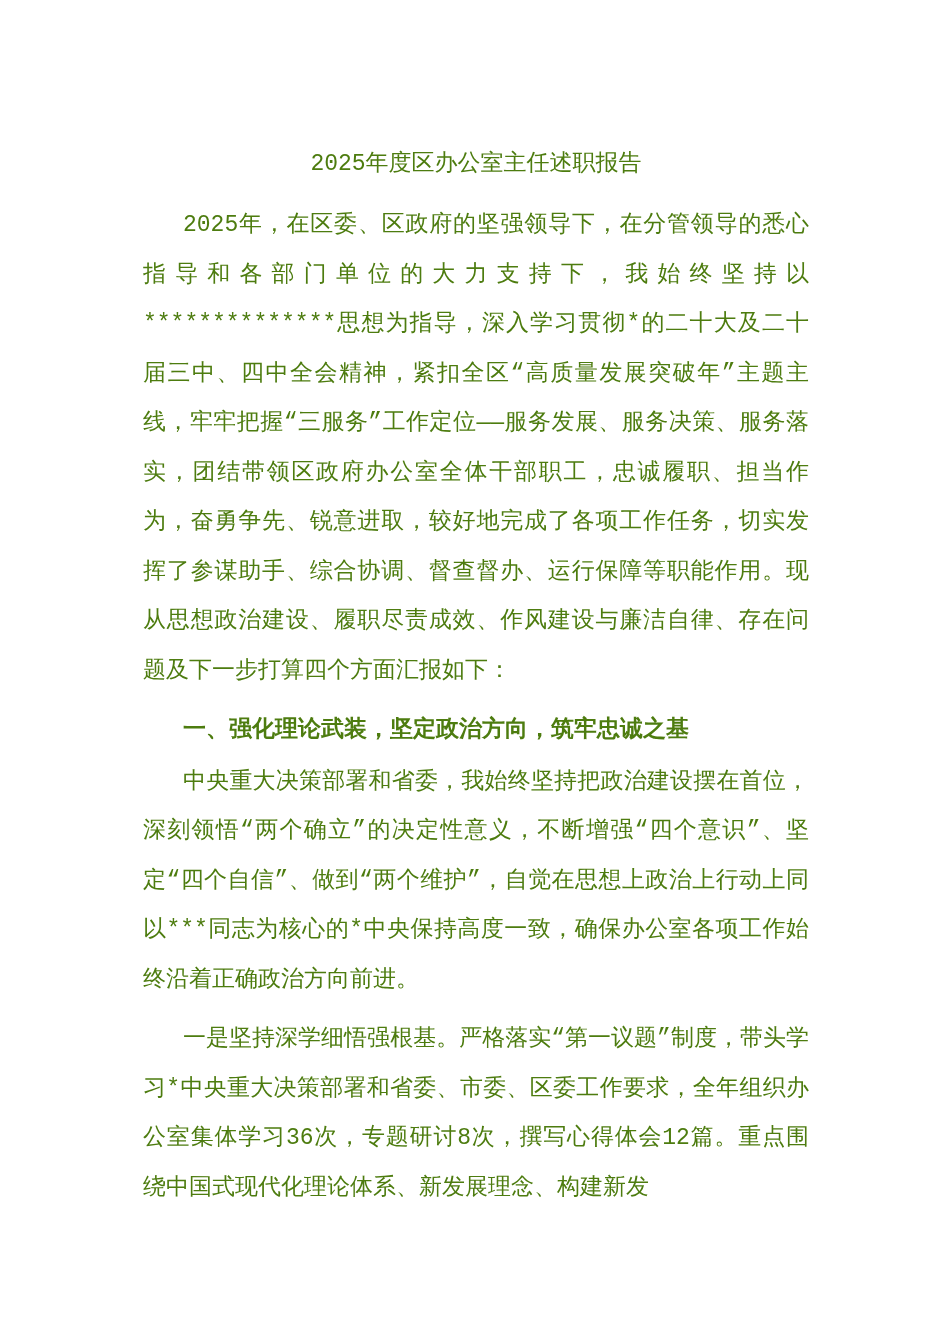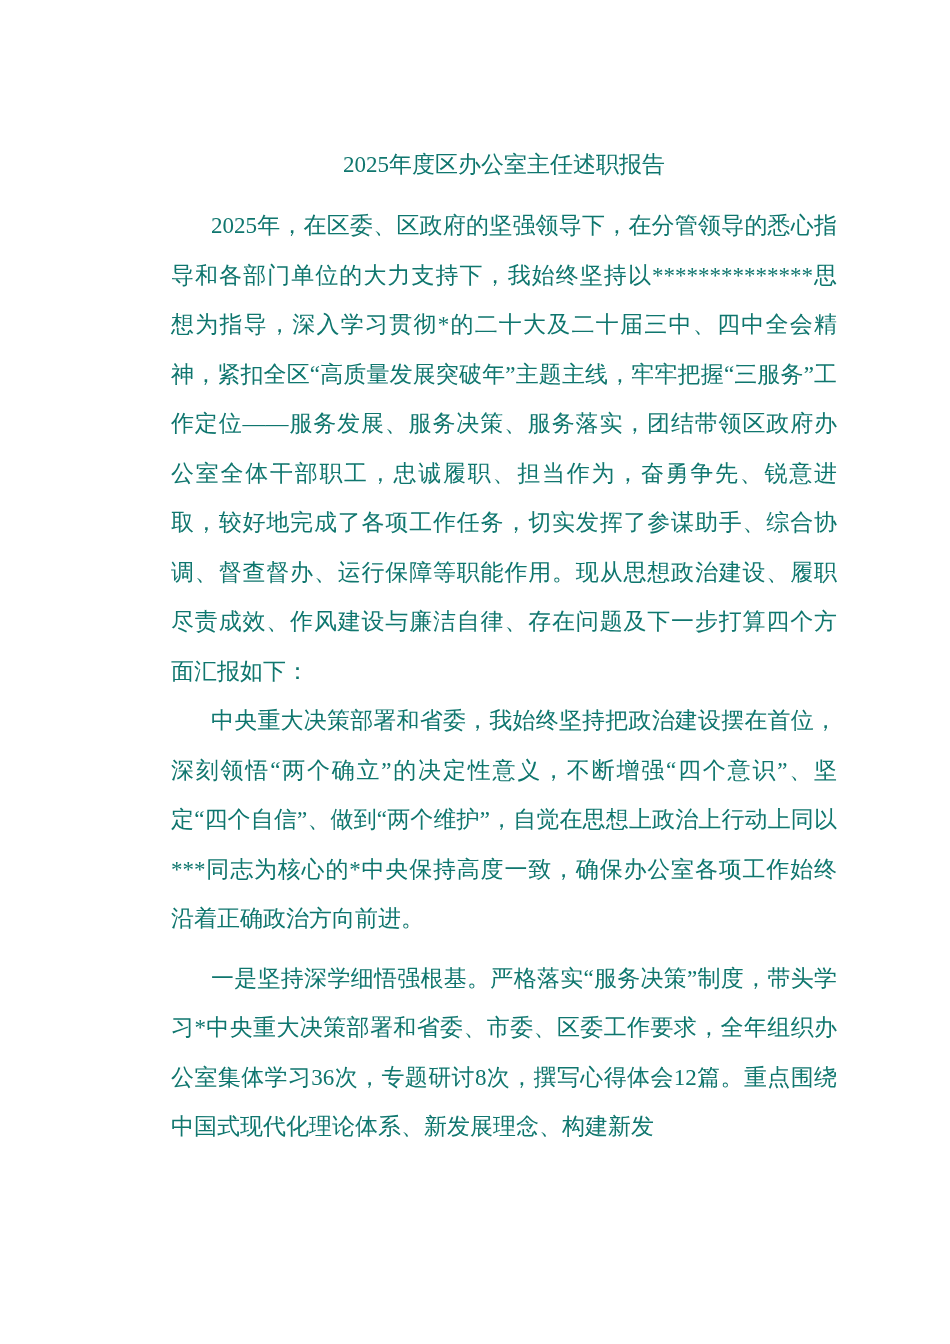--- a/index.html
+++ b/index.html
@@ -1,31 +1,32 @@
 <!DOCTYPE html>
 <html><head>
 <meta charset="utf-8">
 <style>
   html, body { margin:0; padding:0; background:#ffffff; }
   body { width:950px; height:1344px; position:relative; overflow:hidden; }
   .page { position:absolute; left:0; top:0; width:950px; height:1344px; background:#fff; }
   .content {
     position:absolute; left:143px; top:140px; width:666px;
-    font-family:Liberation Serif, serif;
-    color:#0f766e; font-size:23px; line-height:49.5px;margin-left:28px;
+    font-family:Liberation Mono, monospace;
+    color:#4d7c0f; font-size:23px; line-height:49.5px;
   }
   .title { text-align:center; font-size:23px; margin:0 0 12px 0; line-height:49px; }
   p { margin:0; text-align:justify; text-justify:inter-ideograph; }
   p.indent { text-indent:40px; }
   p.spaced { margin-top:10px; }
   .heading { font-weight:bold; text-indent:40px; margin:10px 0 2px 0; }
 </style>
 </head>
 <body>
 
 <div class="page">
   <div class="content">
     <div class="title">2025年度区办公室主任述职报告</div>
     <p class="indent">2025年，在区委、区政府的坚强领导下，在分管领导的悉心指导和各部门单位的大力支持下，我始终坚持以**************思想为指导，深入学习贯彻*的二十大及二十届三中、四中全会精神，紧扣全区“高质量发展突破年”主题主线，牢牢把握“三服务”工作定位——服务发展、服务决策、服务落实，团结带领区政府办公室全体干部职工，忠诚履职、担当作为，奋勇争先、锐意进取，较好地完成了各项工作任务，切实发挥了参谋助手、综合协调、督查督办、运行保障等职能作用。现从思想政治建设、履职尽责成效、作风建设与廉洁自律、存在问题及下一步打算四个方面汇报如下：</p>
+    <div class="heading">一、强化理论武装，坚定政治方向，筑牢忠诚之基</div>
     <p class="indent">中央重大决策部署和省委，我始终坚持把政治建设摆在首位，深刻领悟“两个确立”的决定性意义，不断增强“四个意识”、坚定“四个自信”、做到“两个维护”，自觉在思想上政治上行动上同以***同志为核心的*中央保持高度一致，确保办公室各项工作始终沿着正确政治方向前进。</p>
-    <p class="indent spaced">一是坚持深学细悟强根基。严格落实“服务决策”制度，带头学习*中央重大决策部署和省委、市委、区委工作要求，全年组织办公室集体学习36次，专题研讨8次，撰写心得体会12篇。重点围绕中国式现代化理论体系、新发展理念、构建新发</p>
+    <p class="indent spaced">一是坚持深学细悟强根基。严格落实“第一议题”制度，带头学习*中央重大决策部署和省委、市委、区委工作要求，全年组织办公室集体学习36次，专题研讨8次，撰写心得体会12篇。重点围绕中国式现代化理论体系、新发展理念、构建新发</p>
   </div>
 </div>
 
 </body></html>

